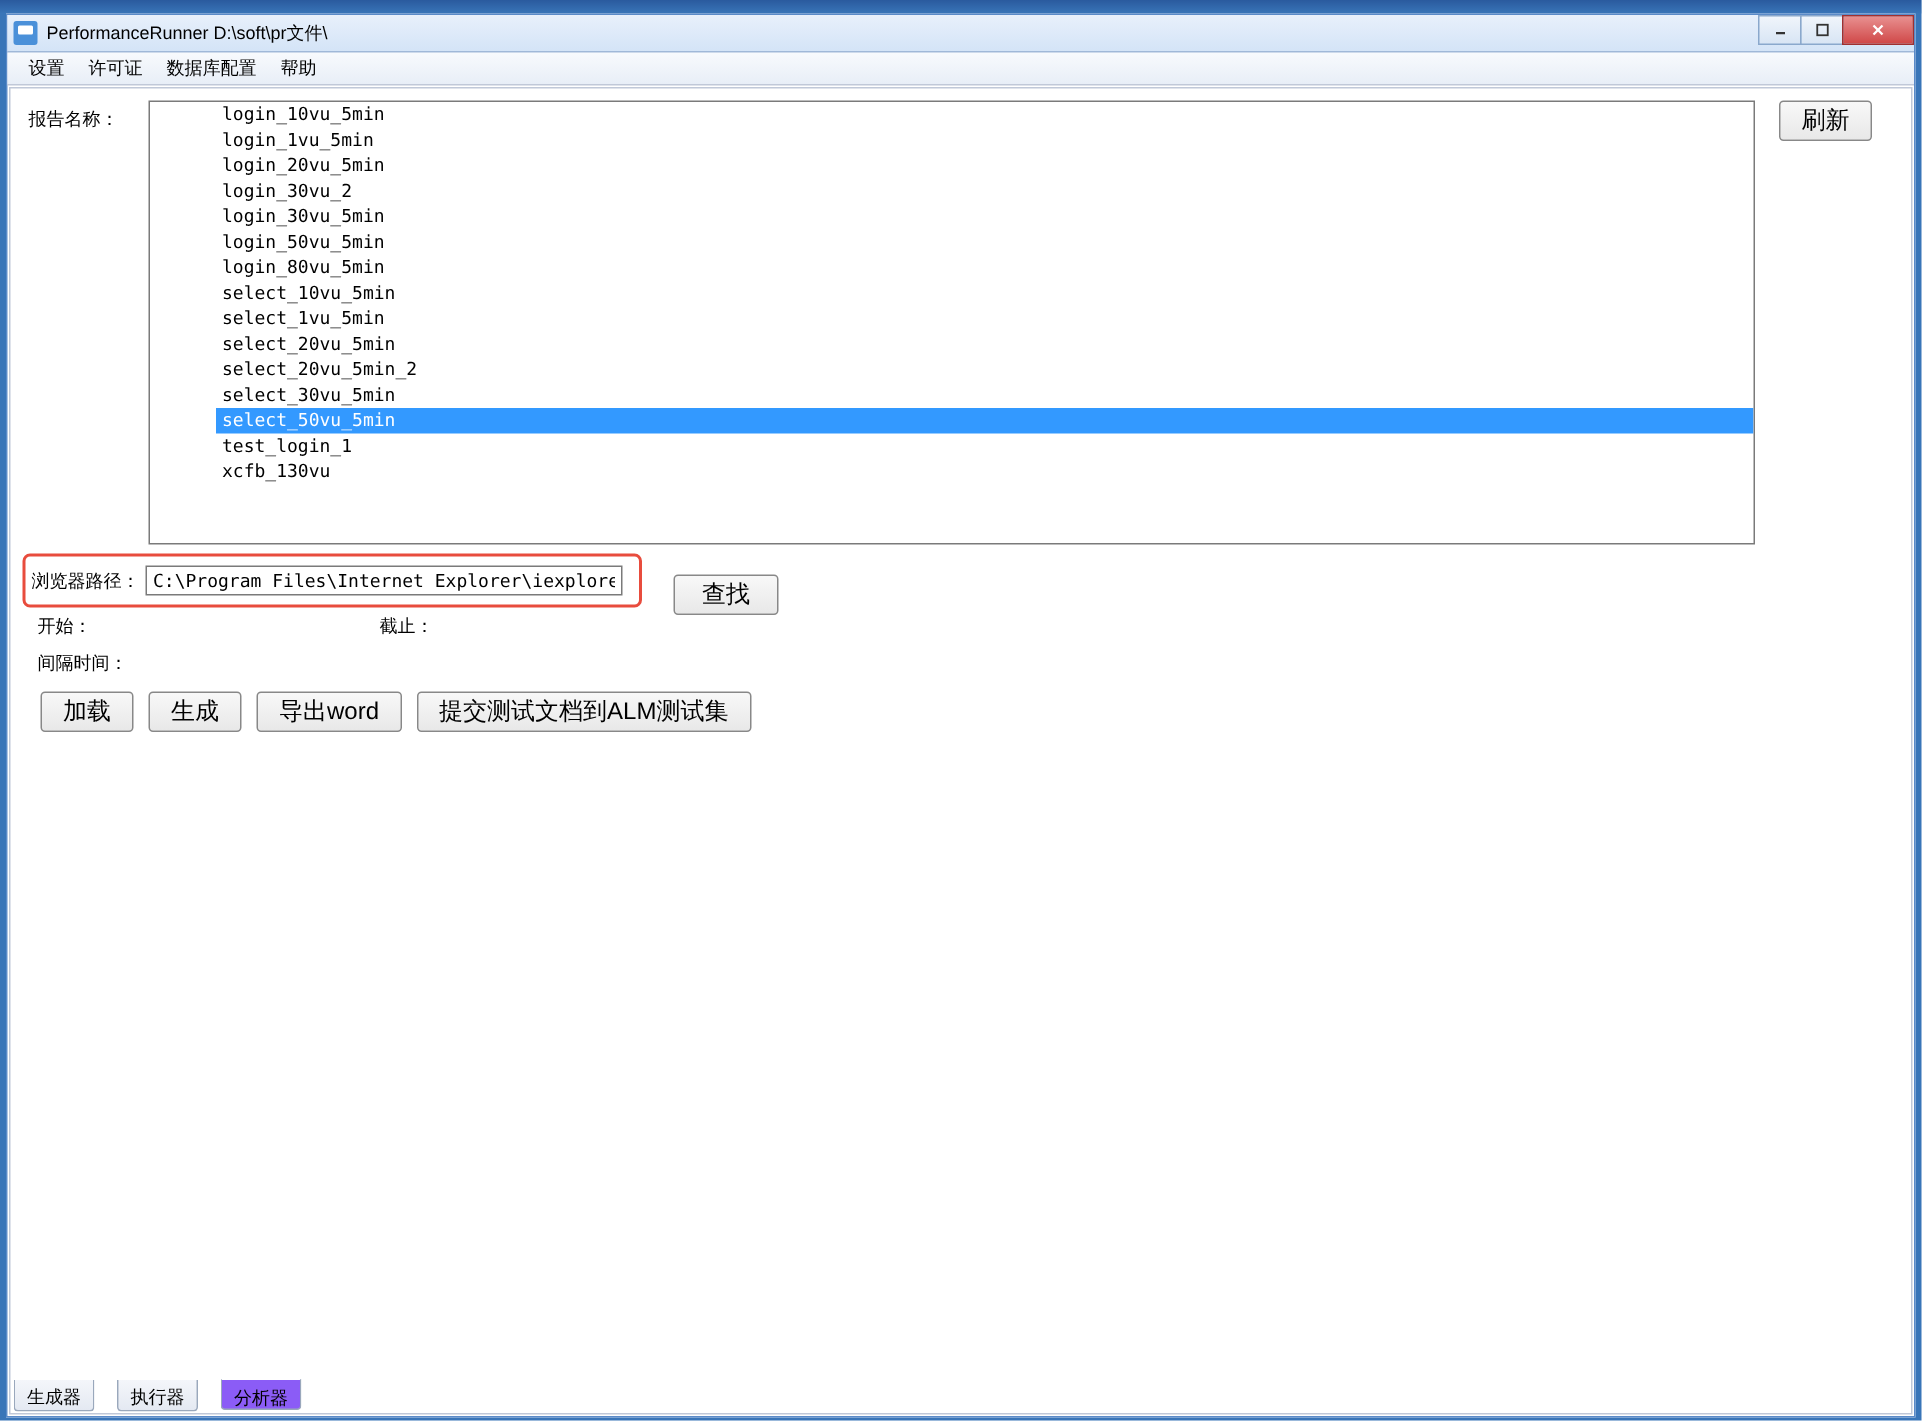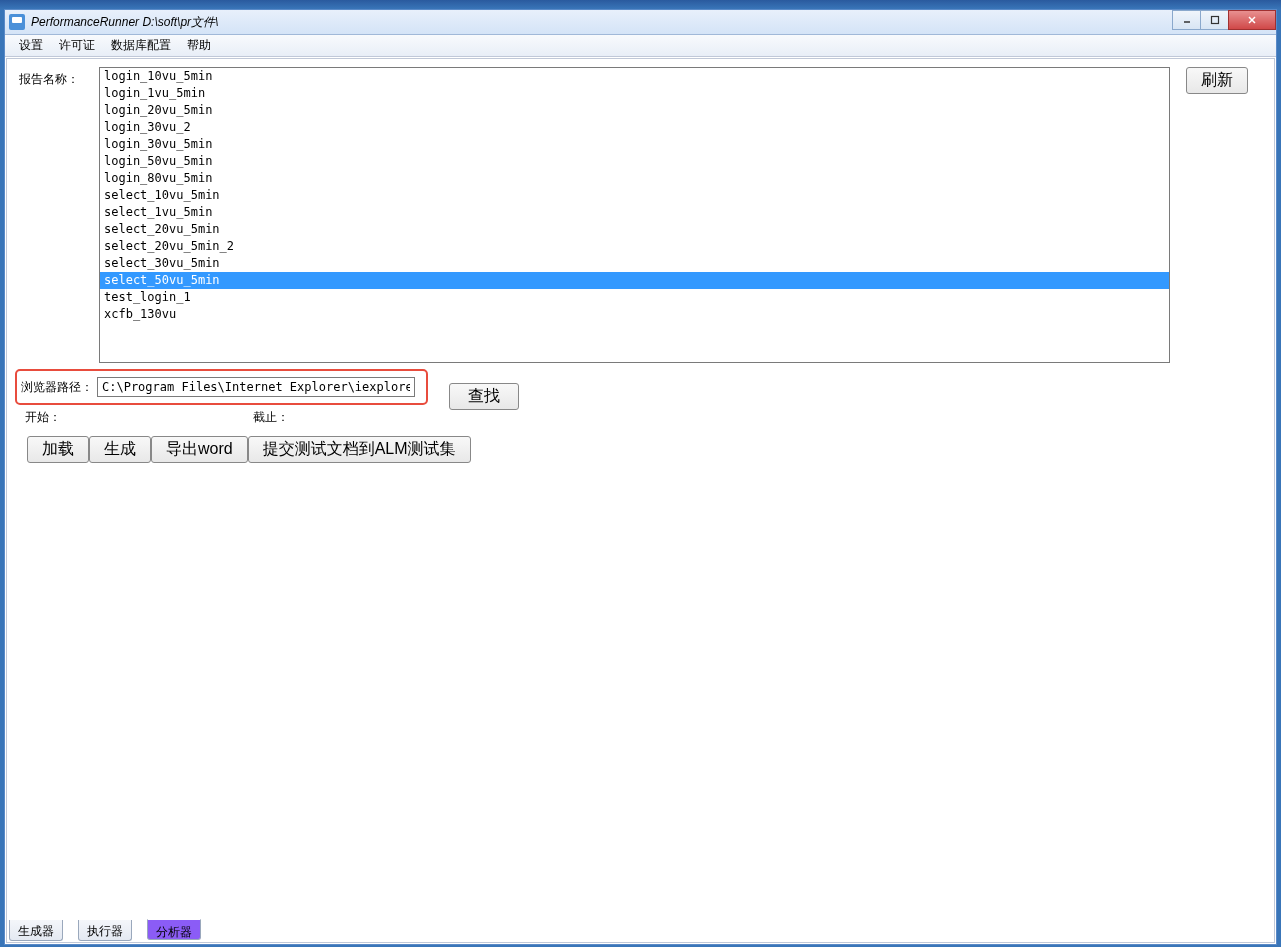--- a/index.html
+++ b/index.html
@@ -30,21 +30,20 @@
   flex-direction: column;
 }
 .titlebar {
   height: 25px;
   background: linear-gradient(to bottom, #e8f0fb, #d4e4f7);
   display: flex;
   align-items: center;
   padding: 0 4px;
   border-bottom: 1px solid #a0b8d8;
   position: relative;
-  font-style: italic;
 }
 .app-icon {
   width: 16px; height: 16px;
   background: #4a90d9;
   margin-right: 6px;
   border-radius: 2px;
   position: relative;
 }
 .app-icon::after {
   content: "";
@@ -108,20 +107,21 @@
   padding-top: 4px;
   color: #000000;
 }
 .report-list {
   flex: 1;
   height: 296px;
   border: 1px solid #7a7a7a;
   background: #fff;
   overflow: auto;
   font-family: "SimSun", monospace;
+  padding-left: 44px;
 }
 .report-item {
   padding: 1px 4px;
   height: 17px;
   line-height: 15px;
   white-space: nowrap;
   cursor: default;
 }
 .report-item.selected {
   background: #3399ff;
@@ -167,20 +167,21 @@
 .info-row {
   display: flex;
   padding: 4px 10px 0 18px;
 }
 .info-label { width: 228px; }
 .interval-row {
   padding: 8px 10px 0 18px;
 }
 .button-row {
   display: flex;
+  gap: 10px;
   padding: 10px 10px 0 20px;
 }
 .bottom-tabs {
   position: absolute;
   bottom: 1px;
   left: 2px;
   display: flex;
   height: 21px;
   gap: 16px;
 }
@@ -269,20 +270,23 @@
     </div>
     <div style="position:absolute; left:432px; top:324px;">
       <button class="btn find-btn" style="padding:2px 18px;">查找</button>
     </div>
 
     <div class="info-row">
       <span class="info-label">开始：</span>
       <span>截止：</span>
     </div>
 
+    <div class="interval-row">
+      <span>间隔时间：</span>
+    </div>
 
     <div class="button-row">
       <button class="btn">加载</button>
       <button class="btn">生成</button>
       <button class="btn">导出word</button>
       <button class="btn">提交测试文档到ALM测试集</button>
     </div>
 
     <div class="bottom-tabs">
       <div class="bottom-tab">生成器</div>

